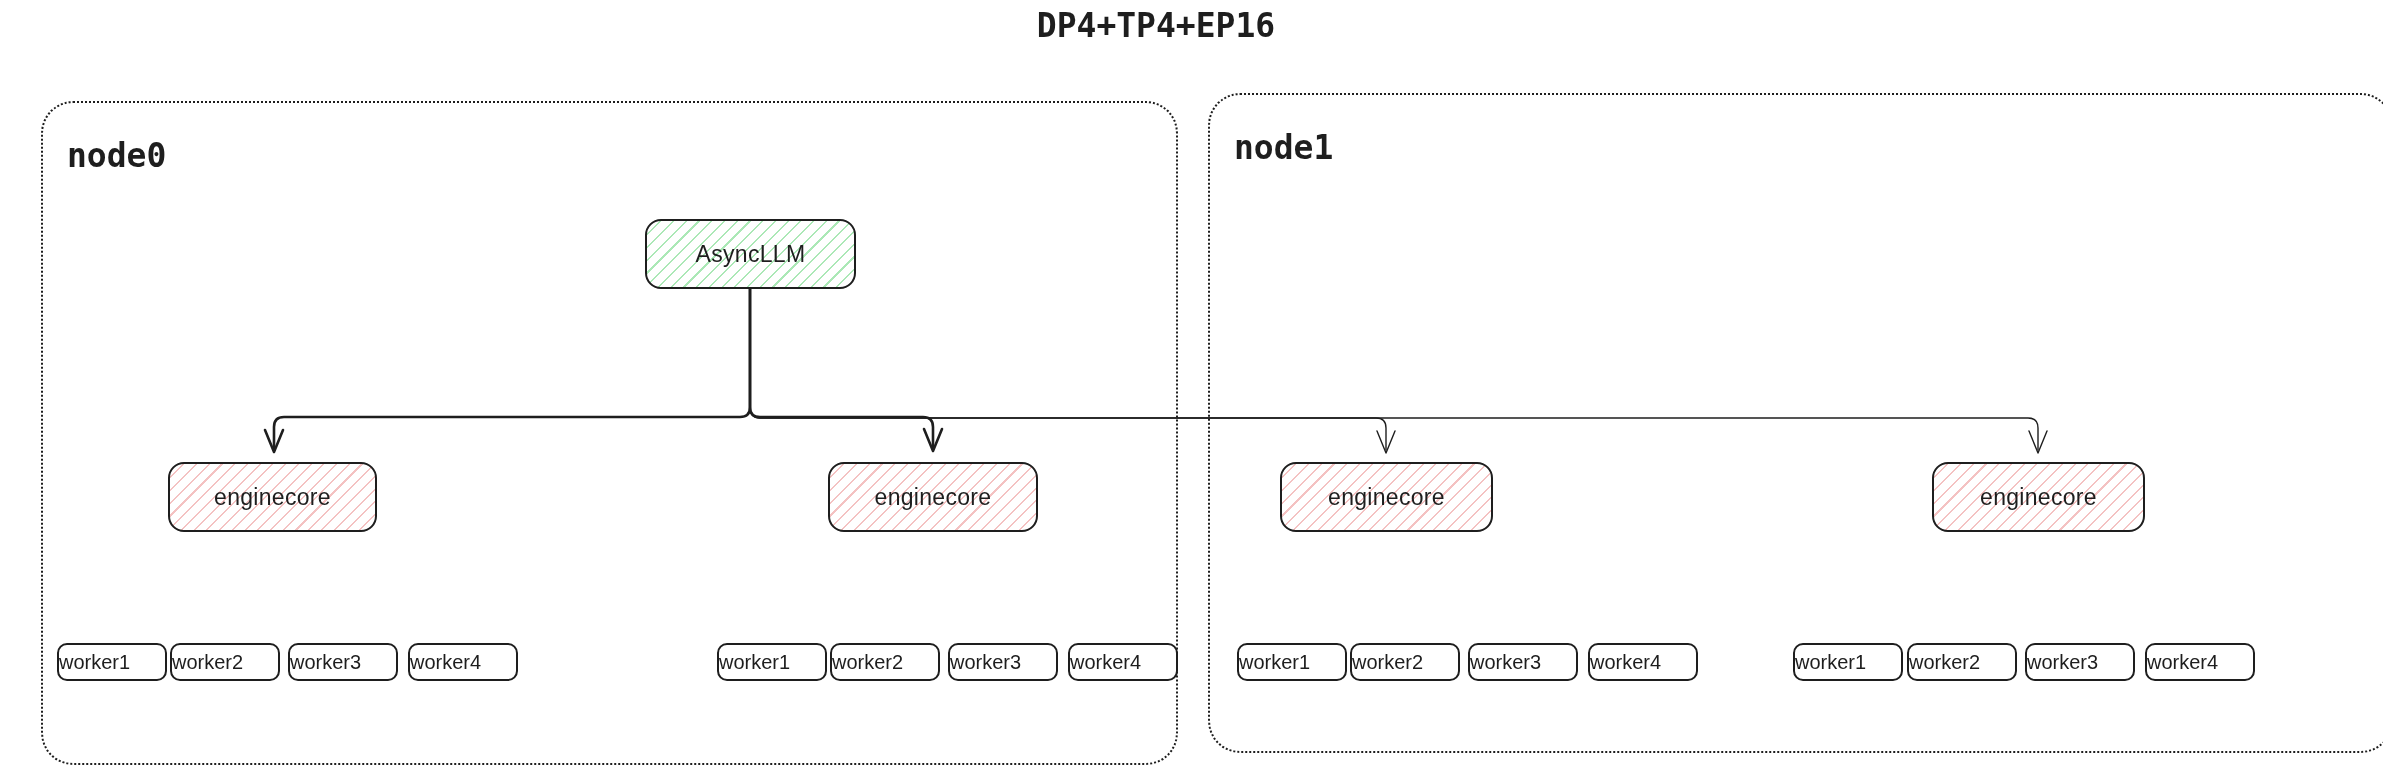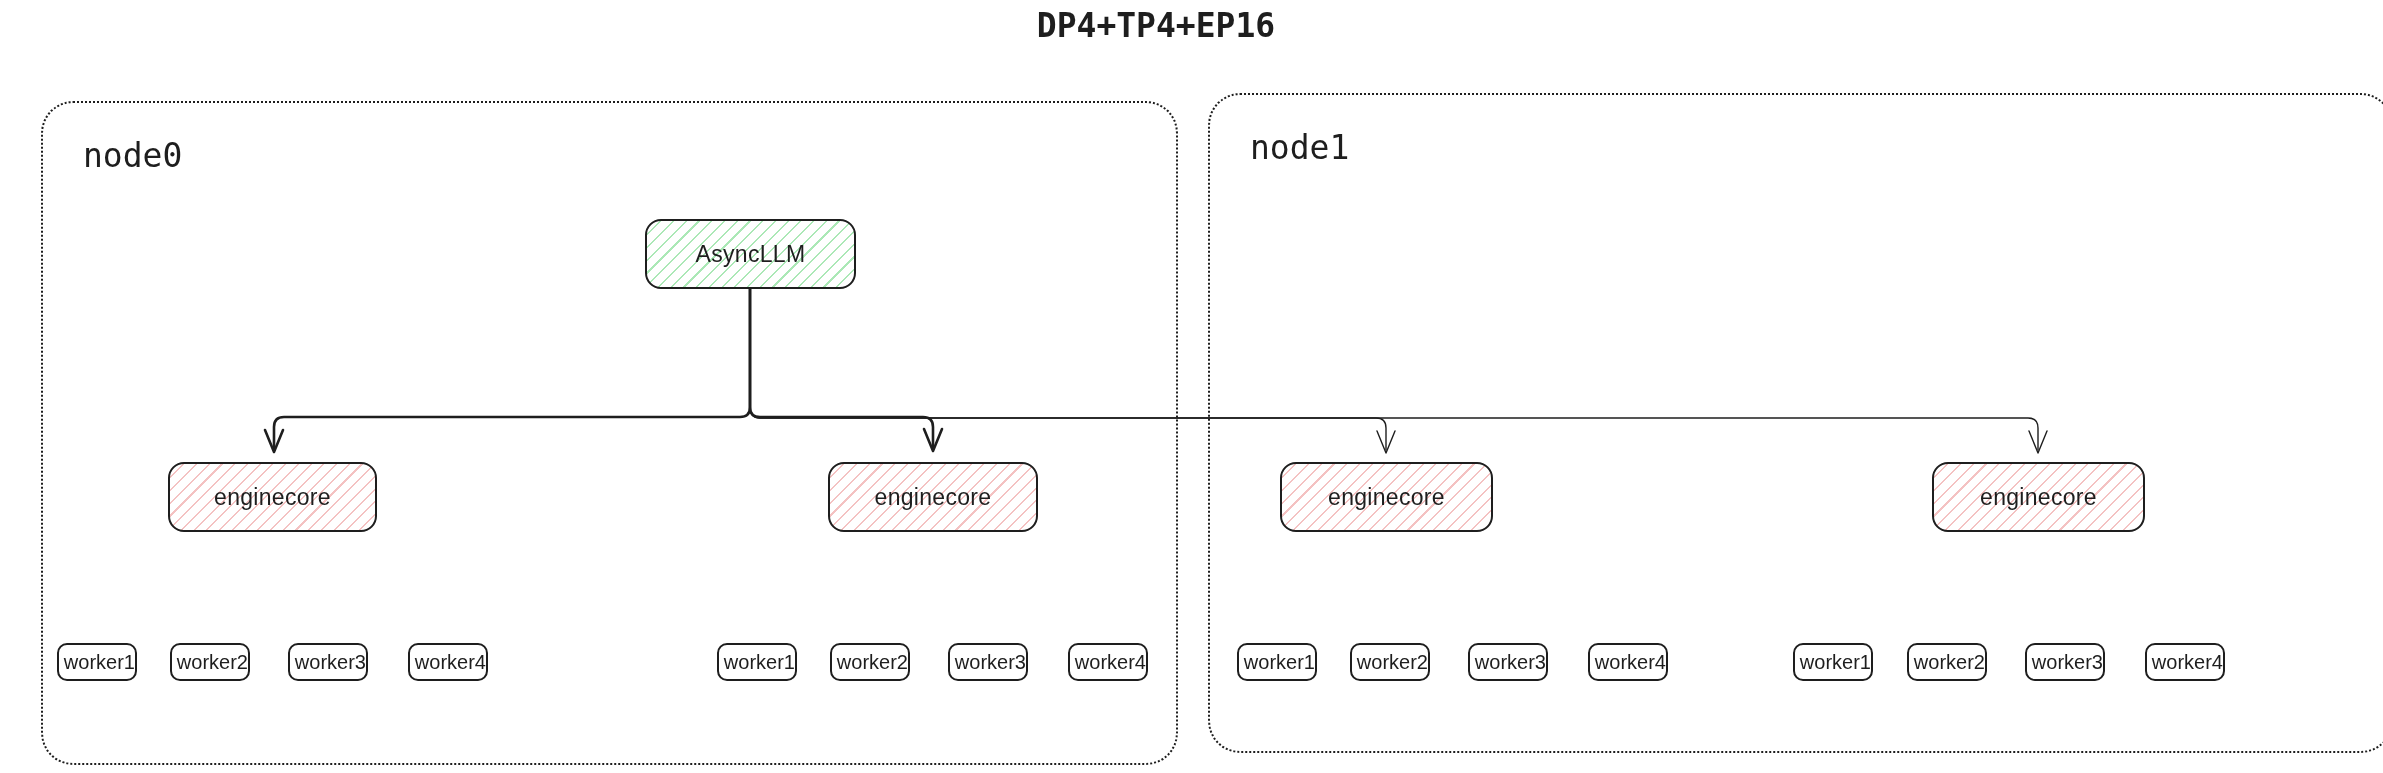--- a/index.html
+++ b/index.html
@@ -22,23 +22,23 @@
   .node-box{
     position:absolute;
     border:2.5px dotted var(--stroke,#1e1e1e);
     border-radius:32px;
     box-sizing:border-box;
     background:transparent;
   }
   #node0{left:21px;top:101px;width:1137px;height:664px;}
   #node1{left:1188px;top:93px;width:1185px;height:660px;}
   .node-label{
-    position:absolute;left:40px;top:36px;
+    position:absolute;left:24px;top:36px;
     font-family:"DejaVu Sans Mono",monospace;
-    font-weight:400;font-size:33px;line-height:1;
+    font-weight:700;font-size:33px;line-height:1;
     color:var(--stroke,#1e1e1e);
   }
   .shape{
     position:absolute;
     border:2.5px solid var(--stroke,#1e1e1e);
     border-radius:16px;
     box-sizing:border-box;
     background:#ffffff;
     display:flex;align-items:center;justify-content:center;
     font-size:23px;color:var(--stroke,#1e1e1e);
@@ -57,25 +57,25 @@
     background-image:repeating-linear-gradient(135deg,
       var(--red-hatch,#f4c2c2) 0px, var(--red-hatch,#f4c2c2) 1.5px,
       transparent 1.5px, transparent 9px);
   }
   .enginecore{top:462px;height:70px;}
   #ec-0{left:148px;width:209px;}
   #ec-1{left:808px;width:210px;}
   #ec-2{left:1260px;width:213px;}
   #ec-3{left:1912px;width:213px;}
   .worker{
-    position:absolute;top:643px;height:38px;width:80px;
+    position:absolute;top:643px;height:38px;width:110px;
     border:2px solid var(--stroke,#1e1e1e);
     border-radius:10px;box-sizing:border-box;
     background:#ffffff;
-    display:flex;align-items:center;justify-content:flex-end;
+    display:flex;align-items:center;justify-content:flex-start;
     font-size:20px;color:var(--stroke,#1e1e1e);
   }
   
   #w-0-0-0{left:37px;}  #w-0-0-1{left:150px;} #w-0-0-2{left:268px;} #w-0-0-3{left:388px;}
   
   #w-0-1-0{left:697px;} #w-0-1-1{left:810px;} #w-0-1-2{left:928px;} #w-0-1-3{left:1048px;}
   
   #w-1-0-0{left:1217px;}#w-1-0-1{left:1330px;}#w-1-0-2{left:1448px;}#w-1-0-3{left:1568px;}
   
   #w-1-1-0{left:1773px;}#w-1-1-1{left:1887px;}#w-1-1-2{left:2005px;}#w-1-1-3{left:2125px;}

